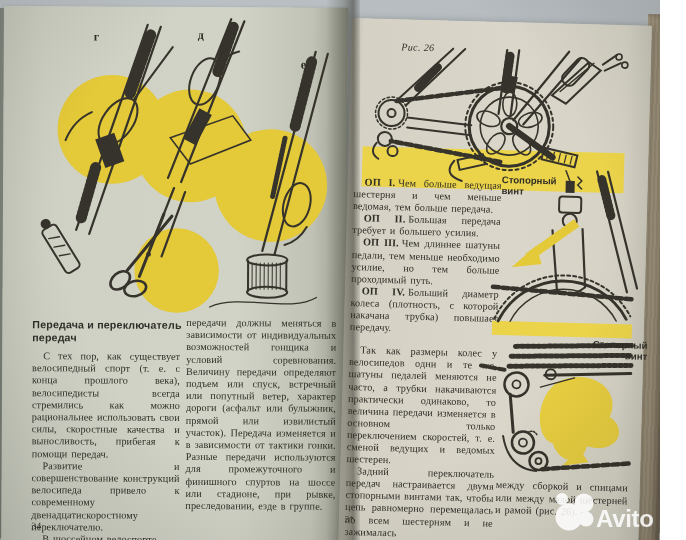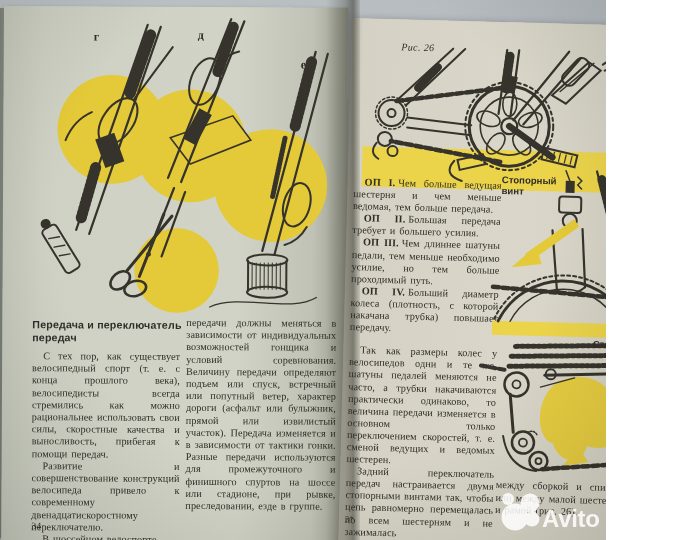--- a/index.html
+++ b/index.html
@@ -1,17 +1,17 @@
 <!DOCTYPE html>
 <html><head>
 <meta charset="utf-8">
 <style>
   html,body { margin:0; padding:0; }
   .photo {
-    position:relative; width:606px; height:540px;
+    position:relative; width:660px; height:540px;
     background:linear-gradient(135deg,#bcc2c6 0%,#b4babe 55%,#aab0b4 100%);
     overflow:hidden;
     font-family:"Liberation Serif", serif;
     color:#2f2d27;
   }
   .page { position:absolute; box-sizing:border-box; }
   .left-page {
     left:4px; top:6px; width:344px; height:534px;
     transform:rotate(0.3deg); transform-origin:top left;
     background:linear-gradient(to right,#c6c9bc 0%,#ced1c4 12%,#d1d3c6 68%,#c0c2b5 90%,#9b9d90 99%);

